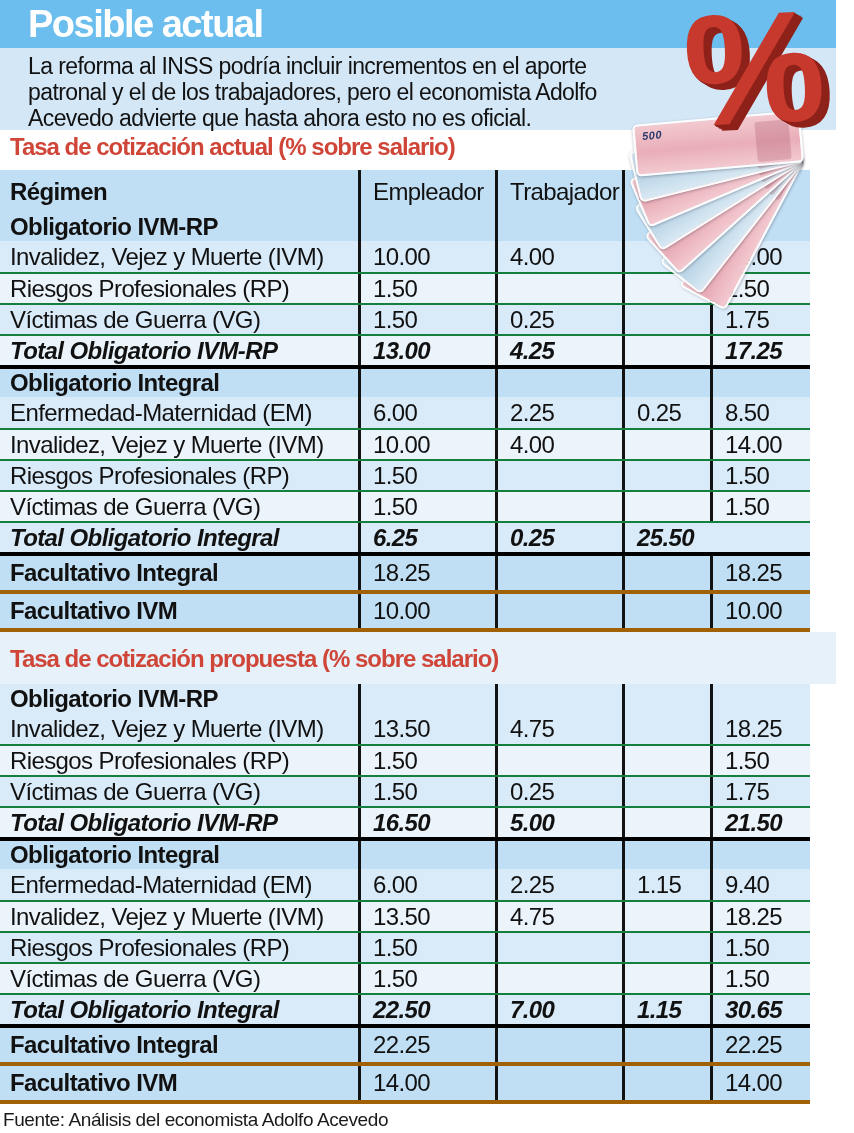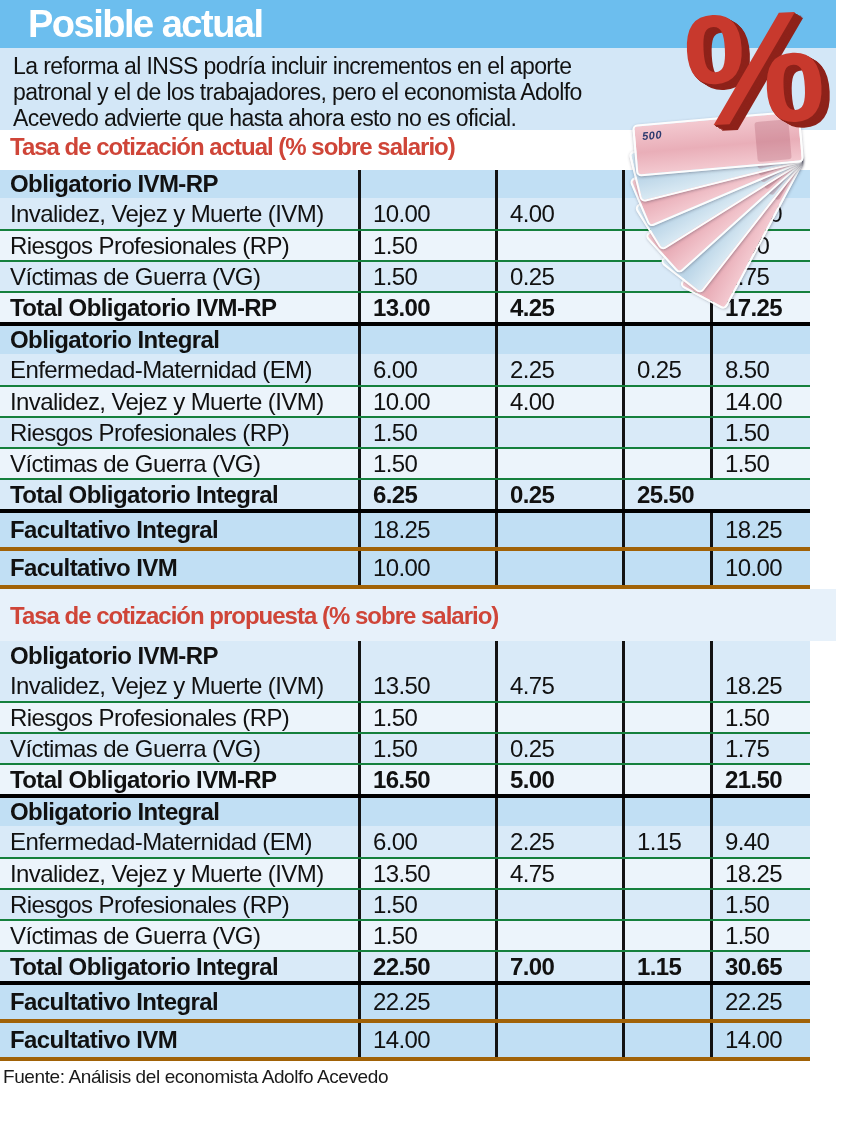--- a/index.html
+++ b/index.html
@@ -11,21 +11,21 @@
   }
   
   .topbar { width:836px; height:48px; background:#6cbeee; }
   .topbar h1 {
     color:#fff; font-size:38px; font-weight:bold; line-height:48px;
     padding-left:28px; letter-spacing:-1.5px;
   }
   
   .intro { width:836px; height:82px; background:#d3e7f7; padding:5px 0 0 13px; }
   .intro p {
-    width:610px; font-size:23px; line-height:26px; letter-spacing:-0.6px; color:#121212;
+    width:610px; font-size:23px; line-height:26px; letter-spacing:-0.6px; color:#121212;margin-left:15px;
   }
   
   .art { position:absolute; top:2px; right:12px; width:244px; height:168px; z-index:5; }
   .note {
     position:absolute; right:38px; bottom:8px; width:168px; height:52px;
     border-radius:5px; transform-origin:right bottom;
     border:2px solid #fdfdfd; box-shadow:0 1px 3px rgba(40,40,60,.35);
   }
   .note.pink { background:linear-gradient(180deg,#f3c9d0 0%,#e9aeb8 55%,#f3c9d0 100%); }
   .note.blue { background:linear-gradient(180deg,#d9e9f3 0%,#bcd6e8 55%,#d9e9f3 100%); }
@@ -63,21 +63,21 @@
   .row.columns .c0 { font-weight:bold; }
   .row.section-band { background:#c1dff4; height:28px; }
   .row.section-band .c0 { font-weight:bold; }
   .row.section-plain { background:#d9eaf8; height:29px; }
   .row.section-plain .c0 { font-weight:bold; }
   .row.data { height:31px; }
   .row.alt-a { background:#d9eaf8; }
   .row.alt-b { background:#ecf4fb; }
   .row.sep { border-top:2px solid #15803d; }
   .row.total { height:35px; border-bottom:4px solid #000; }
-  .row.total .cell { font-weight:bold; }
+  .row.total .cell { font-weight:bold;font-style:italic; }
   .row.facultativo { height:38px; background:#c1dff4; border-bottom:4px solid #a16207; }
   .row.facultativo .c0 { font-weight:bold; }
   
   footer { padding:5px 0 0 3px; font-size:19px; letter-spacing:-0.4px; color:#1a1a1a; background:#fff; }
 </style>
 </head>
 <body>
 
 <div class="page">
 
@@ -118,20 +118,27 @@
         <div class="note pink" style="transform: rotate(-5deg);">
           <span class="bill-num">500</span>
           <span class="bill-stripe"></span>
         </div>
       </div>
     <div class="pct">%</div>
   </div>
 
   <h2 class="sec-title t1">Tasa de cotización actual (% sobre salario)</h2>
   <div class="table" id="table-0">
+      <div class="row columns">
+        <div class="cell c0">Régimen</div>
+        <div class="cell c1 v">Empleador</div>
+        <div class="cell c2 v">Trabajador</div>
+        <div class="cell c3 v">Estado</div>
+        <div class="cell c4 v">Total</div>
+      </div>
       <div class="row section-band">
         <div class="cell c0">Obligatorio IVM-RP</div>
         <div class="cell c1 v"></div>
         <div class="cell c2 v"></div>
         <div class="cell c3 v"></div>
         <div class="cell c4 v"></div>
       </div>
       <div class="row data alt-a">
         <div class="cell c0">Invalidez, Vejez y Muerte (IVM)</div>
         <div class="cell c1 v">10.00</div>

